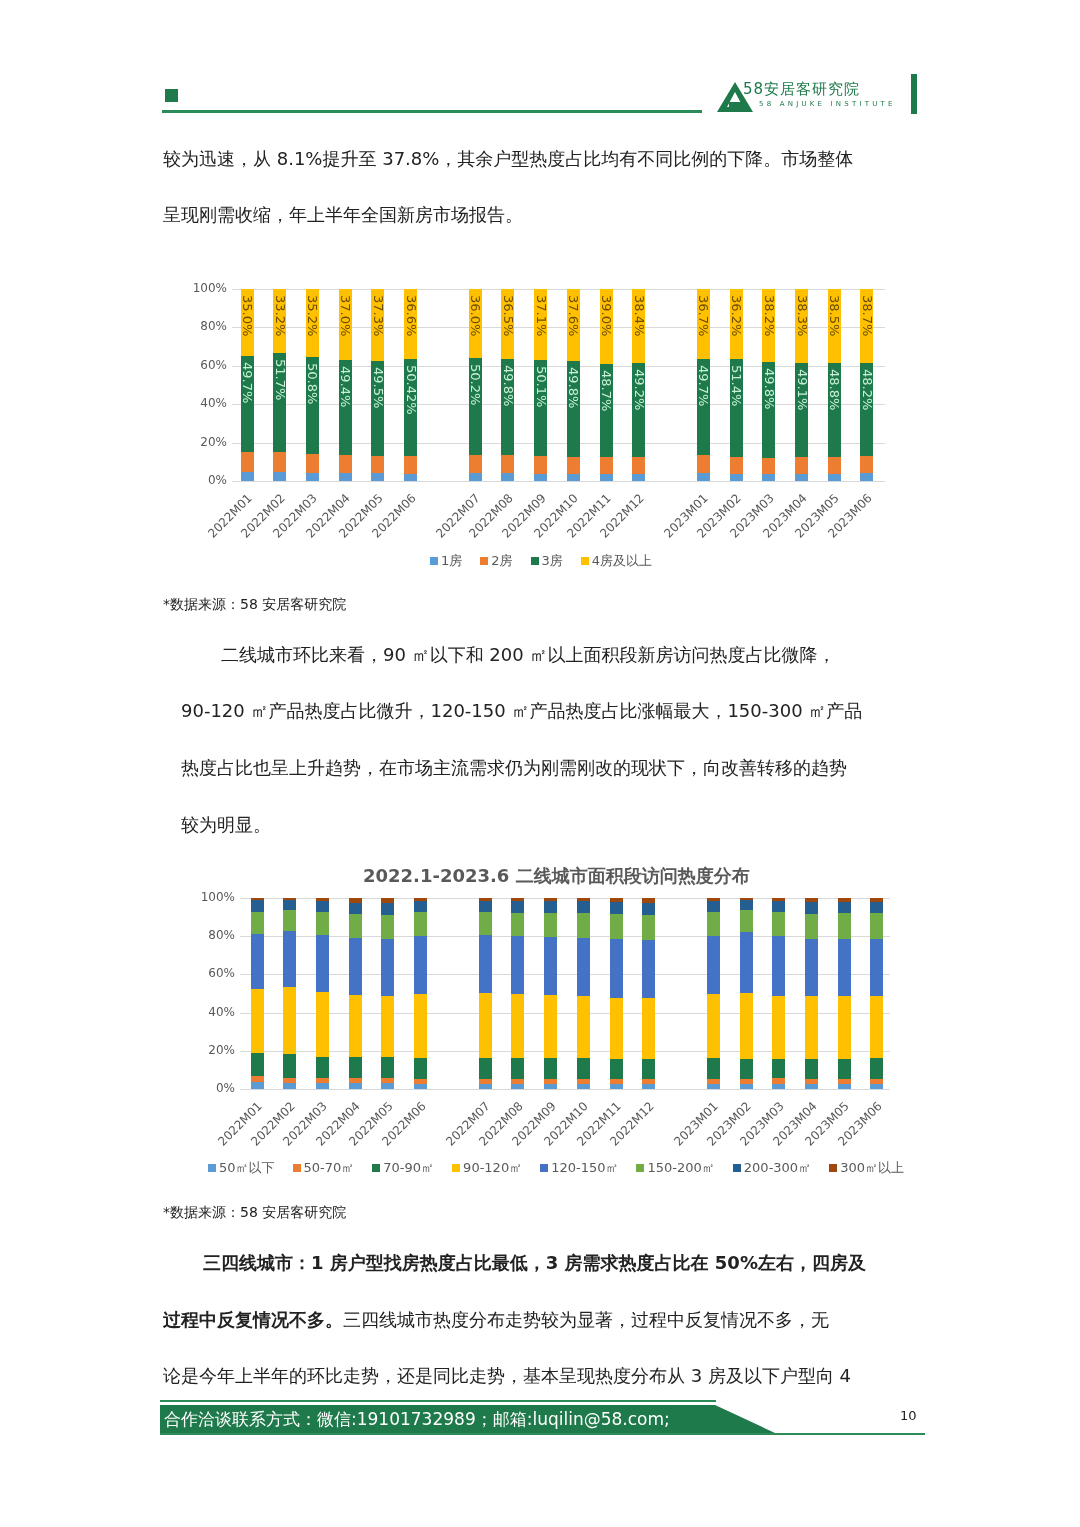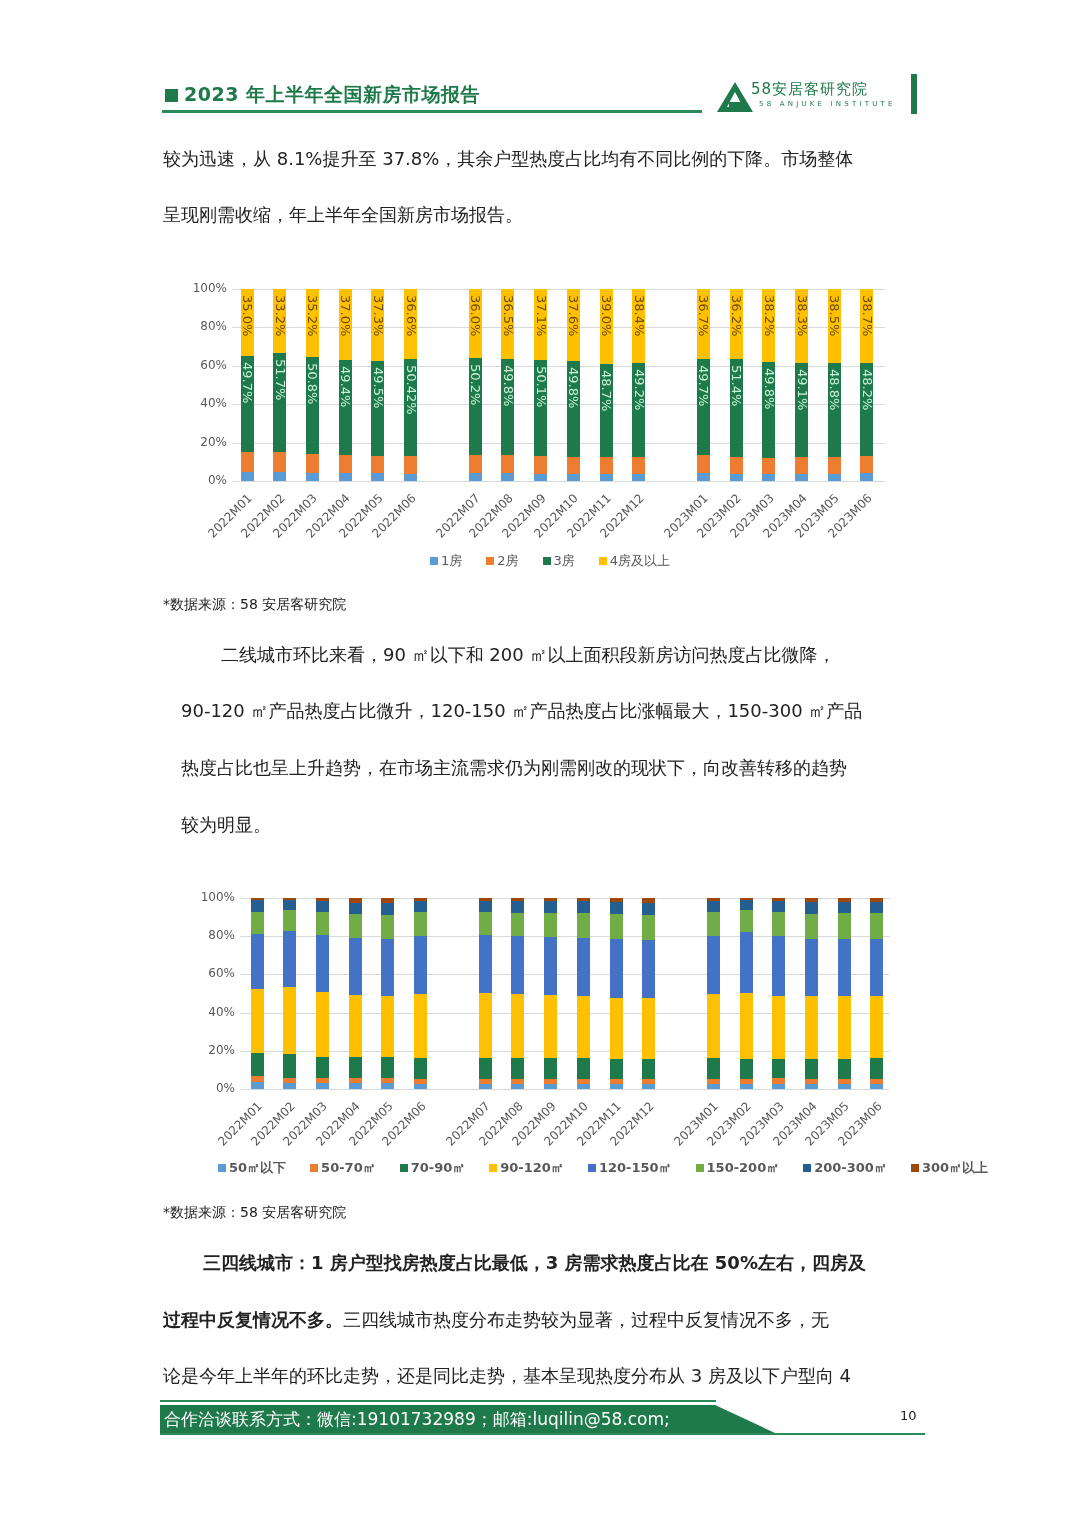--- a/index.html
+++ b/index.html
@@ -3,50 +3,49 @@
 <meta charset="utf-8">
 <style>
   html,body{margin:0;padding:0;background:#ffffff;}
   body{width:1080px;height:1527px;position:relative;font-family:"DejaVu Sans","Liberation Sans",sans-serif;color:#222;overflow:hidden;}
   .header{position:absolute;left:160px;top:78px;width:760px;height:40px;}
   .header .sq{position:absolute;left:5px;top:11px;width:13px;height:13px;background:#1e7a4a;}
   .header .title{position:absolute;left:24px;top:4px;font-size:19px;font-weight:bold;color:#1e7a4a;letter-spacing:0.5px;}
   .header .rule{position:absolute;left:2px;top:32px;width:540px;height:3px;background:#2b8c57;}
   .logo{position:absolute;left:715px;top:80px;width:200px;height:34px;}
   .logo svg{position:absolute;left:0;top:0;}
-  .logo .cn{position:absolute;left:36px;top:0px;font-size:15px;color:#1e7a4a;letter-spacing:1px;}
+  .logo .cn{position:absolute;left:28px;top:0px;font-size:15px;color:#1e7a4a;letter-spacing:1px;}
   .logo .en{position:absolute;left:44px;top:20px;font-size:7px;color:#1e7a4a;letter-spacing:3.2px;}
   .vbar{position:absolute;left:911px;top:74px;width:6px;height:40px;background:#1e7a4a;}
   .para{position:absolute;left:163px;font-size:18px;line-height:20px;color:#222;white-space:nowrap;}
   .src{position:absolute;left:163px;font-size:14px;color:#222;}
   .bold{font-weight:bold;}
   .chart-title{position:absolute;font-size:18px;font-weight:bold;color:#595959;white-space:nowrap;}
   .chart{position:absolute;}
   .ytick{position:absolute;font-size:12px;color:#595959;text-align:right;width:40px;}
   .grid{position:absolute;height:1px;background:#d9d9d9;}
   .bar{position:absolute;display:flex;flex-direction:column-reverse;}
   .seg{width:100%;position:relative;}
   .seg .lbl{position:absolute;left:50%;top:6px;transform-origin:0 0;transform:rotate(90deg) translate(0,-50%);font-size:13px;white-space:nowrap;}
   .xlabel{position:absolute;font-size:12px;color:#595959;transform-origin:100% 0;transform:rotate(-45deg);white-space:nowrap;text-align:right;}
-  .legend{position:absolute;display:flex;gap:24px;font-size:13px;color:#595959;white-space:nowrap;}
+  .legend{position:absolute;display:flex;gap:18px;font-size:13px;color:#595959;white-space:nowrap;}
   .legend .it{display:flex;align-items:center;gap:3px;}
   .legend .sw{width:8px;height:8px;display:inline-block;}
   .footer{position:absolute;left:160px;top:1400px;width:765px;height:36px;}
   .footer .topline{position:absolute;left:0;top:0;width:556px;height:2px;background:#2b8c57;}
   .footer .band{position:absolute;left:0;top:5px;width:615px;height:28px;background:#1e7a4a;clip-path:polygon(0 0,555px 0,615px 28px,0 28px);}
   .footer .text{position:absolute;left:4px;top:8px;font-size:17px;color:#fff;white-space:nowrap;}
   .footer .bottomline{position:absolute;left:0;top:33px;width:765px;height:2px;background:#2b8c57;}
   .footer .page{position:absolute;left:740px;top:8px;font-size:13px;color:#222;}
 </style>
 </head>
 <body>
 
 <div class="header">
   <div class="sq"></div>
-  <div class="title">2023 年上半年全国新房市场报告</div>
   <div class="rule"></div>
 </div>
 <div class="logo">
   <svg width="40" height="34" viewBox="0 0 40 34">
     <polygon points="20,2 38,32 2,32" fill="#1e7a4a"></polygon>
     <polygon points="20,12 28,27 12,27" fill="#ffffff"></polygon>
     <rect x="14" y="22" width="14" height="5" fill="#1e7a4a"></rect>
   </svg>
   <div class="cn">58安居客研究院</div>
   <div class="en">58 ANJUKE INSTITUTE</div>
@@ -287,20 +286,21 @@
     </div>
   </div>
 <div class="src" style="top:596px;">*数据来源：58 安居客研究院</div>
 
 <div class="para" style="top:645px;left:221px;">二线城市环比来看，90 ㎡以下和 200 ㎡以上面积段新房访问热度占比微降，</div>
 <div class="para" style="top:701px;left:181px;">90-120 ㎡产品热度占比微升，120-150 ㎡产品热度占比涨幅最大，150-300 ㎡产品</div>
 <div class="para" style="top:758px;left:181px;">热度占比也呈上升趋势，在市场主流需求仍为刚需刚改的现状下，向改善转移的趋势</div>
 <div class="para" style="top:815px;left:181px;">较为明显。</div>
 
 <div id="chart2" class="chart" style="left:0;top:0;width:1080px;height:1200px;pointer-events:none;">
+  <div class="chart-title" style="left:363px;top:864px;">2022.1-2023.6  二线城市面积段访问热度分布</div>
 <div class="grid" style="left: 240px; top: 1089px; width: 650px;"></div>
     <div class="ytick" style="left: 195px; top: 1081px;">0%</div>
     <div class="grid" style="left: 240px; top: 1050.8px; width: 650px;"></div>
     <div class="ytick" style="left: 195px; top: 1042.8px;">20%</div>
     <div class="grid" style="left: 240px; top: 1012.6px; width: 650px;"></div>
     <div class="ytick" style="left: 195px; top: 1004.6px;">40%</div>
     <div class="grid" style="left: 240px; top: 974.4px; width: 650px;"></div>
     <div class="ytick" style="left: 195px; top: 966.4px;">60%</div>
     <div class="grid" style="left: 240px; top: 936.2px; width: 650px;"></div>
     <div class="ytick" style="left: 195px; top: 928.2px;">80%</div>
@@ -497,21 +497,21 @@
       <div class="seg" style="background: rgb(91, 155, 213); height: 4.775px;"></div>
       <div class="seg" style="background: rgb(237, 125, 49); height: 5.73px;"></div>
       <div class="seg" style="background: rgb(30, 122, 74); height: 20.055px;"></div>
       <div class="seg" style="background: rgb(255, 192, 0); height: 62.075px;"></div>
       <div class="seg" style="background: rgb(68, 114, 196); height: 57.3px;"></div>
       <div class="seg" style="background: rgb(112, 173, 71); height: 25.785px;"></div>
       <div class="seg" style="background: rgb(37, 94, 145); height: 11.46px;"></div>
       <div class="seg" style="background: rgb(158, 72, 14); height: 3.82px;"></div>
     </div>
     <div class="xlabel" style="left: 814.9px; top: 1099px; width: 60px;">2023M06</div>
-    <div class="legend" style="left: 218px; top: 1159px; font-weight: bold;">
+    <div class="legend" style="left: 208px; top: 1159px;">
       <span class="it">
         <span class="sw" style="background: rgb(91, 155, 213);"></span>
         <span>50㎡以下</span>
       </span>
       <span class="it">
         <span class="sw" style="background: rgb(237, 125, 49);"></span>
         <span>50-70㎡</span>
       </span>
       <span class="it">
         <span class="sw" style="background: rgb(30, 122, 74);"></span>

